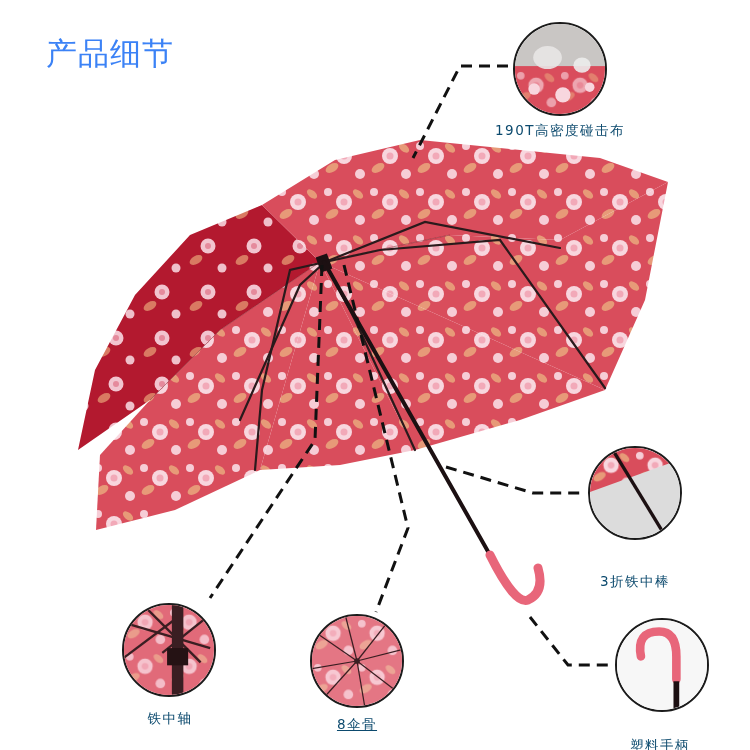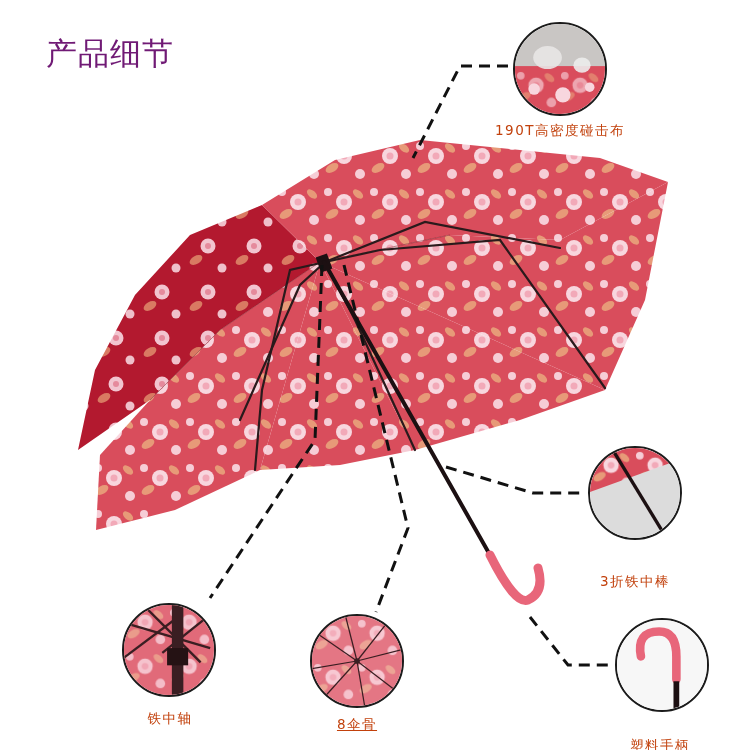--- a/index.html
+++ b/index.html
@@ -1,21 +1,21 @@
 <!DOCTYPE html>
 <html><head>
 <meta charset="utf-8">
 <style>
   html, body { margin:0; padding:0; background:#ffffff; }
   body { width:750px; height:750px; position:relative; overflow:hidden;
          font-family:"DejaVu Sans", "Liberation Sans", sans-serif; }
-  .title { position:absolute; left:46px; top:33px; font-size:31px; color:#701a75;
+  .title { position:absolute; left:46px; top:33px; font-size:31px; color:#3b82f6;
            letter-spacing:1px; font-weight:400; }
   .scene { position:absolute; left:0; top:0; width:750px; height:750px; }
-  .label { position:absolute; font-size:13.5px; color:#c2410c; letter-spacing:1.5px;
+  .label { position:absolute; font-size:13.5px; color:#0c4a6e; letter-spacing:1.5px;
            white-space:nowrap; transform:translateX(-50%); }
   .detail { position:absolute; border-radius:50%; overflow:hidden;
             border:2px solid #1b1b1b; box-sizing:border-box; }
   .detail svg { display:block; width:100%; height:100%; }
 </style>
 </head>
 <body>
 
 <div class="title">产品细节</div>
 

